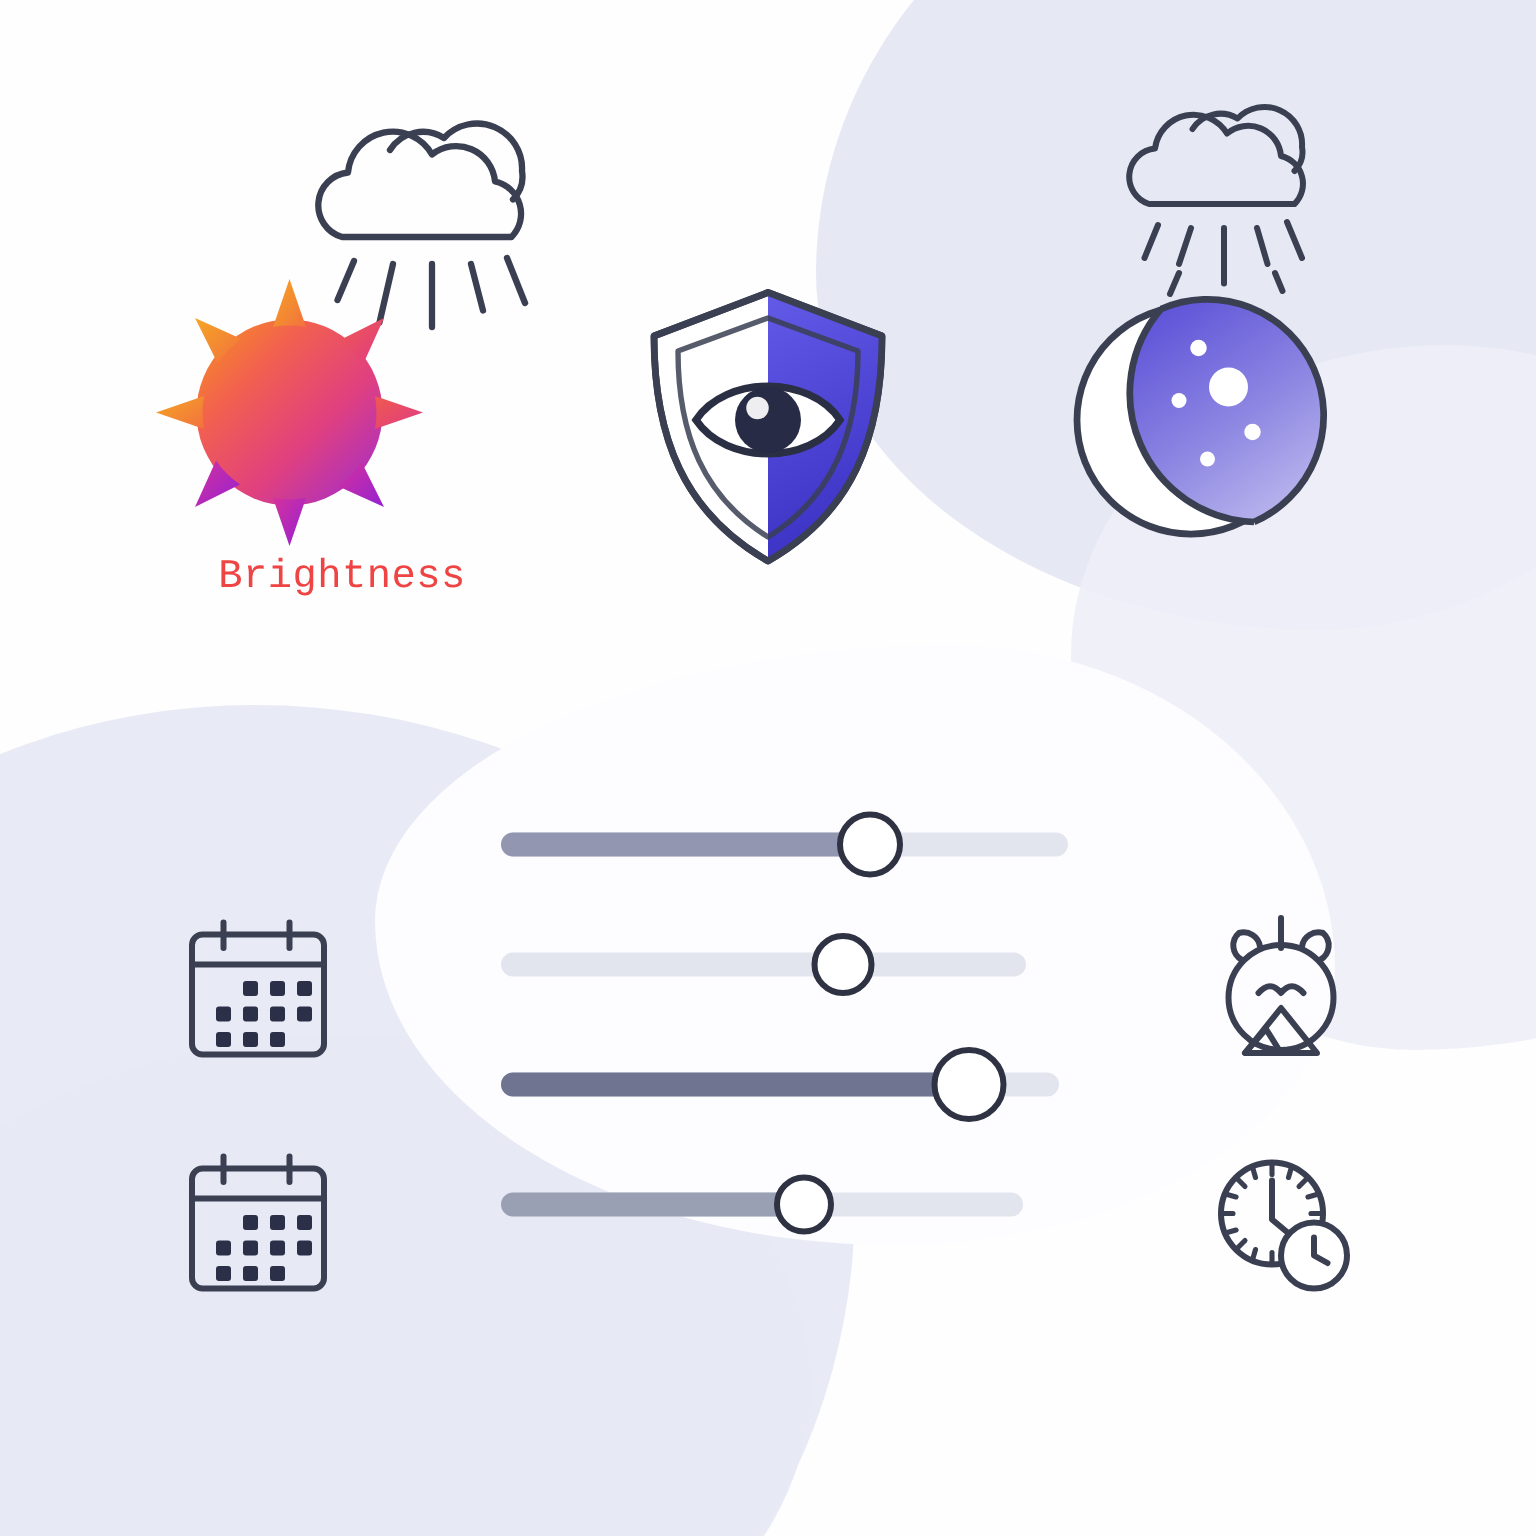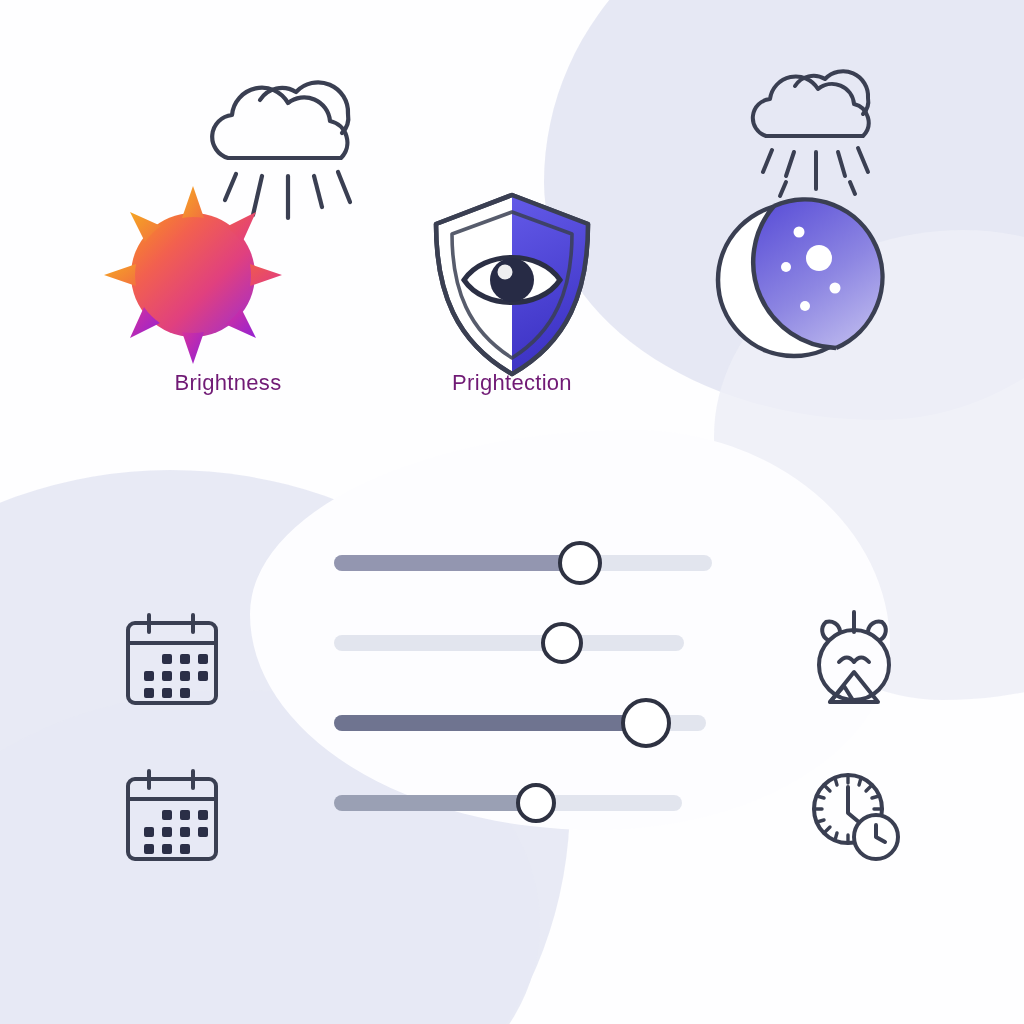--- a/index.html
+++ b/index.html
@@ -66,24 +66,25 @@
   #feature-brightness{left:78px;top:40px;}
   #feature-prightection{left:362px;top:40px;}
   #feature-softmode{left:652px;top:40px;}
 
   .feature-art{
     position:relative;
     height:330px;
     width:300px;
   }
   .feature-label{
-    font-size:22px;
-    color:#701a75;
+    font-size:27px;
+    color:#ef4444;
     letter-spacing:.3px;
     font-weight:400;
+    font-family:Liberation Mono, monospace;
   }
 
   
   .cloud-wrap{position:absolute;}
   #cloud-brightness{left:120px;top:10px;}
   #cloud-softmode{left:88px;top:4px;}
 
   
   #sun-wrap{position:absolute;left:20px;top:140px;}
   #shield-wrap{position:absolute;left:60px;top:148px;}
@@ -213,21 +214,20 @@
             <path d="M90 7 L166 36 C166 104 146 154 90 186 C34 154 14 104 14 36 Z" fill="none" stroke="#3a3f52" stroke-width="4.5" stroke-linejoin="round"></path>
             <path d="M90 24 L150 46 C150 102 133 143 90 170 C47 143 30 102 30 46 Z" fill="none" stroke="#3a3f52" stroke-width="3.6" stroke-linejoin="round" opacity=".85"></path>
             <g>
               <path d="M42 92 C62 62 118 62 138 92 C118 122 62 122 42 92 Z" fill="#ffffff" stroke="#2b2f44" stroke-width="5"></path>
               <circle cx="90" cy="92" r="22" fill="#272b45"></circle>
               <circle cx="83" cy="84" r="7.5" fill="#ffffff" opacity=".92"></circle>
             </g>
           </svg>
         </div>
       </div>
-      <div class="feature-label">Prightection</div>
     </div>
 
     <div class="feature" id="feature-softmode">
       <div class="feature-art">
 
         <div class="cloud-wrap" id="cloud-softmode">
           <svg width="145" height="150" viewBox="0 0 145 150">
             <g fill="none" stroke="#3a3f52" stroke-width="4" stroke-linecap="round" stroke-linejoin="round">
               <path d="M55 42 a22 22 0 0 1 30 -7 a25 25 0 0 1 43 19 a18 18 0 0 1 -5 16"></path>
               <path d="M26 92 a19 19 0 0 1 4 -37 a26 26 0 0 1 48 -10 a22 22 0 0 1 36 15 a19 19 0 0 1 9 32 z"></path>

